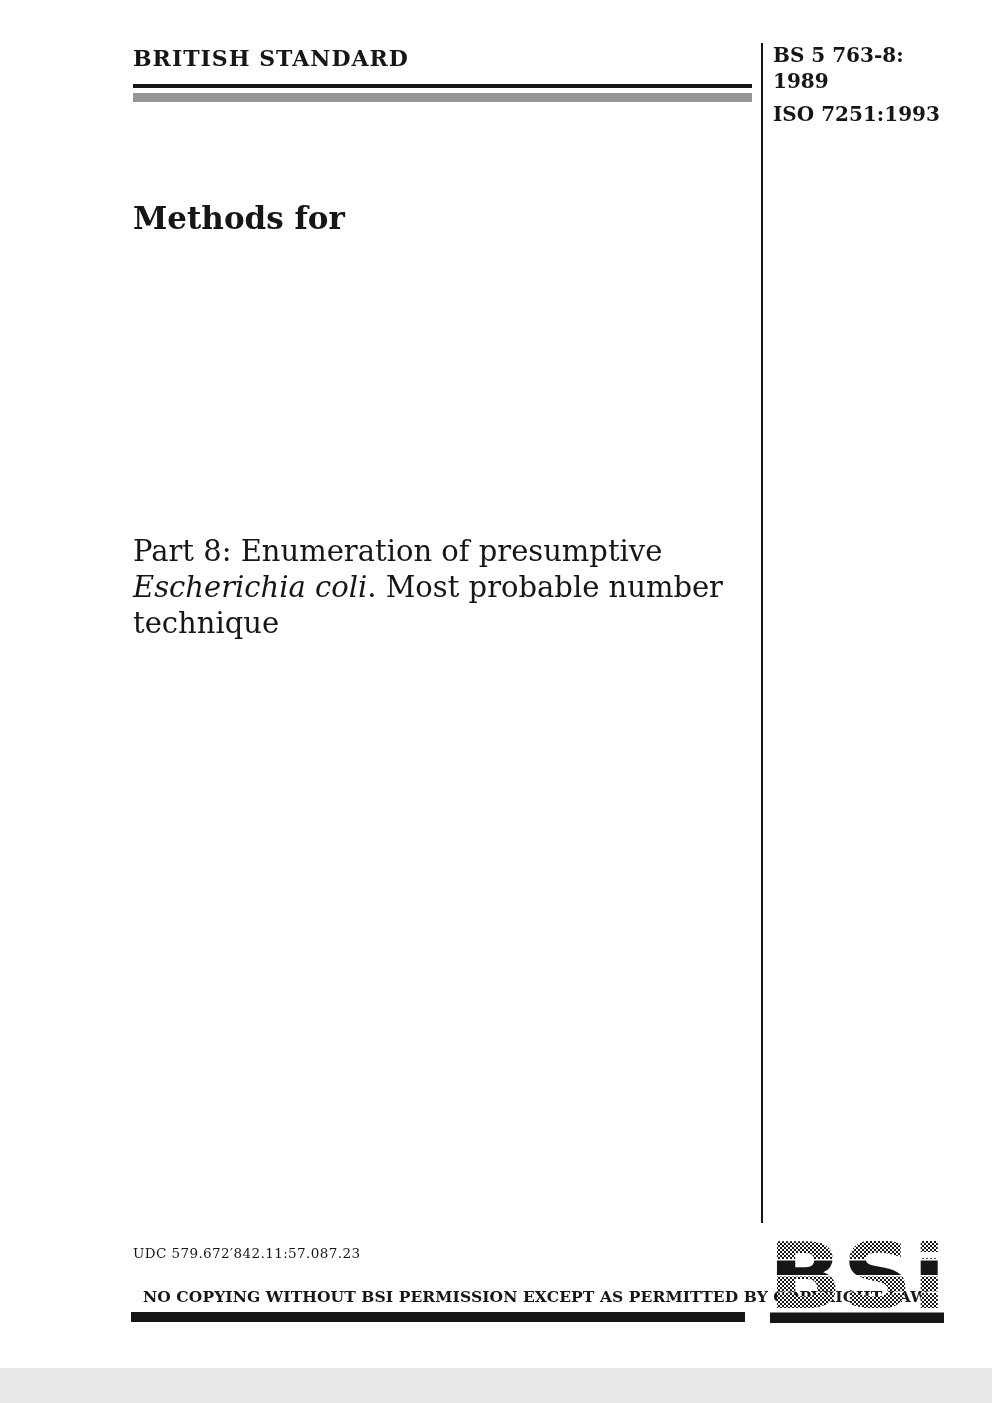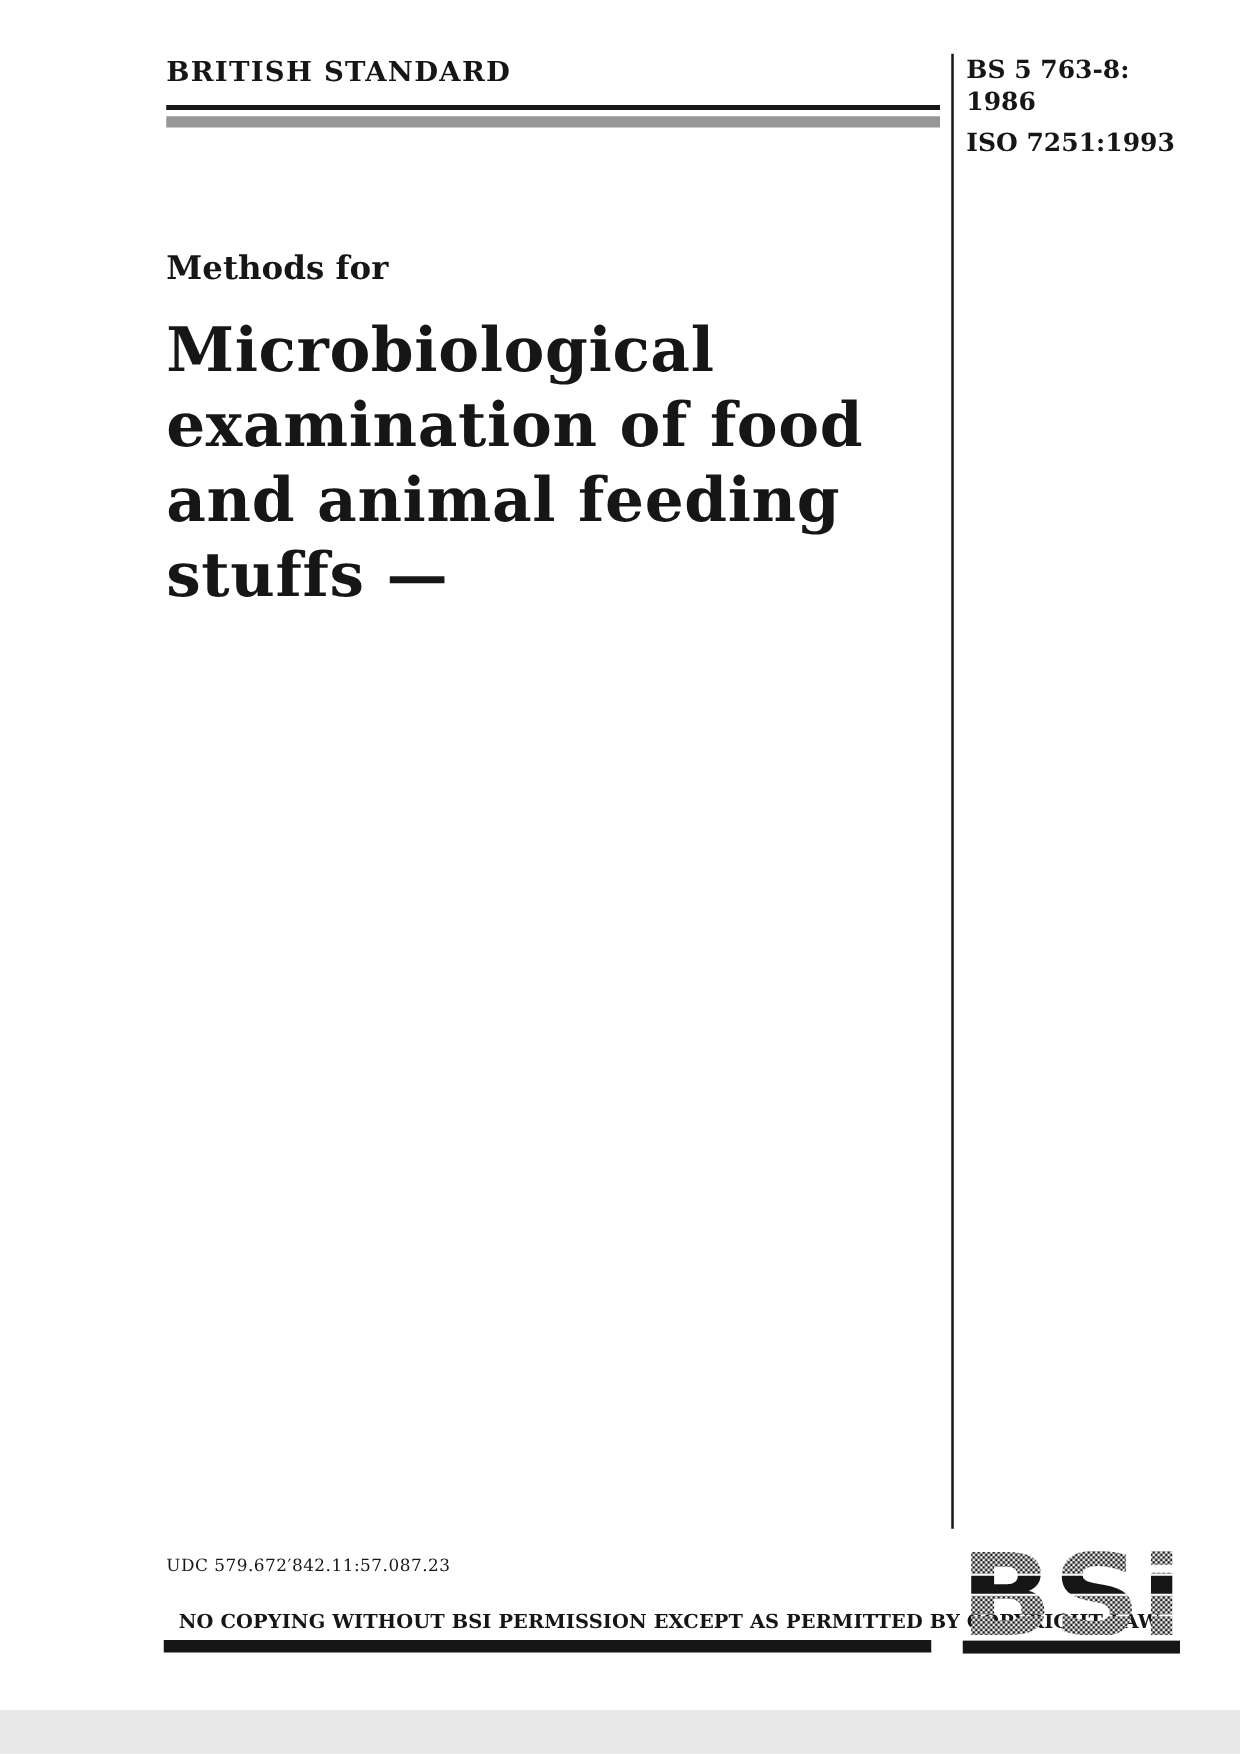--- a/index.html
+++ b/index.html
@@ -48,21 +48,21 @@
     font-size: 20px; font-weight: bold;
     line-height: 26px;
     white-space: nowrap;
   }
   .ref-iso { margin-top: 7px; }
 
   
   .kicker {
     position: absolute;
     left: 133px; top: 200px;
-    font-size: 26px; font-weight: bold;
+    font-size: 31px; font-weight: bold;
     line-height: 1.2;
   }
   .main-title {
     position: absolute;
     left: 133px; top: 250px;
     margin: 0;
     font-size: 49px; font-weight: bold;
     line-height: 60px;
     letter-spacing: 0.5px;
   }
@@ -110,33 +110,28 @@
 
 <div class="page">
 
   <div class="masthead-title">BRITISH STANDARD</div>
   <div class="rule-black"></div>
   <div class="rule-gray"></div>
   <div class="vertical-rule"></div>
 
   <div class="ref-block">
     <div>BS 5 763-8:</div>
-    <div>1986</div>
+    <div>1989</div>
     <div class="ref-iso">ISO 7251:1993</div>
   </div>
 
   <div class="kicker">Methods for</div>
 
-  <h1 class="main-title">
-    <div>Microbiological</div>
-    <div>examination of food</div>
-    <div>and animal feeding</div>
-    <div>stuffs —</div>
-  </h1>
 
+  <p class="subtitle"><span>Part 8: Enumeration of presumptive </span><em>Escherichia coli</em><span>. Most probable number technique</span></p>
 
   <div class="udc">UDC 579.672′842.11:57.087.23</div>
   <div class="copyright-text">NO COPYING WITHOUT BSI PERMISSION EXCEPT AS PERMITTED BY COPYRIGHT LAW</div>
   <div class="copyright-bar"></div>
 
   <svg class="bsi-logo" viewBox="0 0 174 82" xmlns="http://www.w3.org/2000/svg" aria-hidden="true">
     <defs>
       <pattern id="halftone" width="4" height="4" patternUnits="userSpaceOnUse">
         <rect width="4" height="4" fill="#ffffff"></rect>
         <rect x="0" y="0" width="2" height="2" fill="#161616"></rect>

